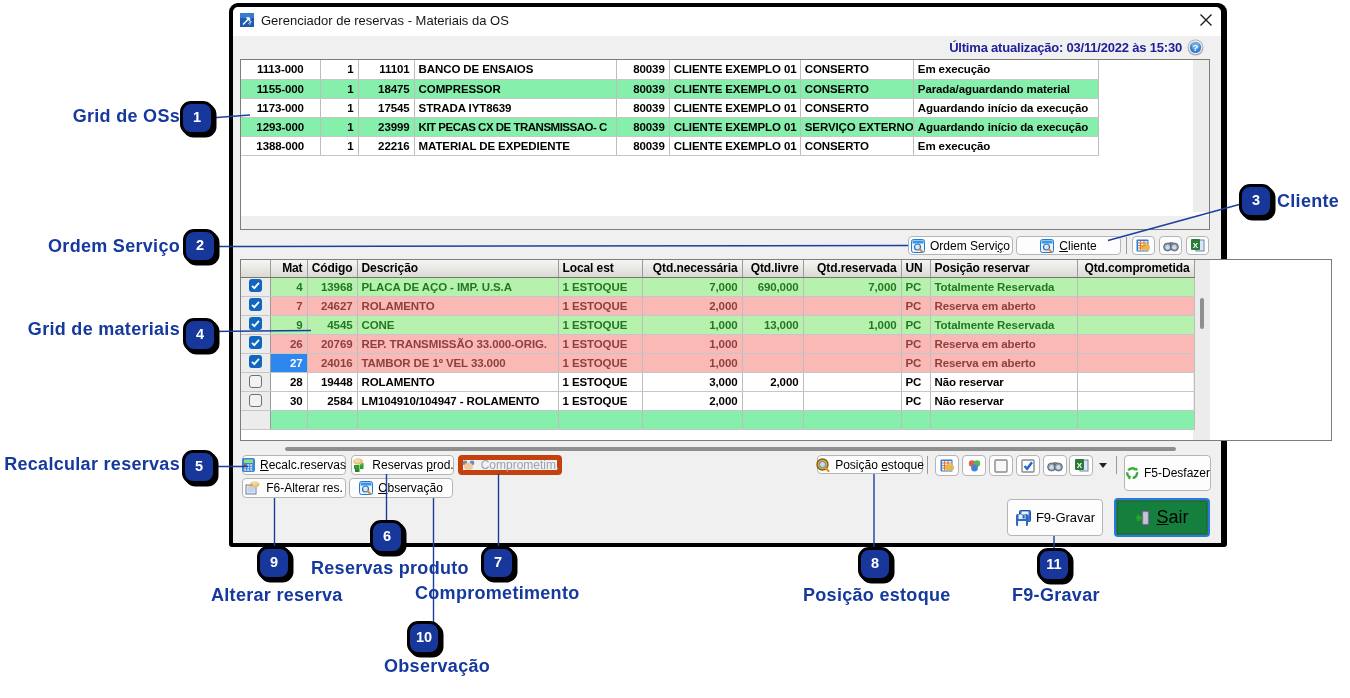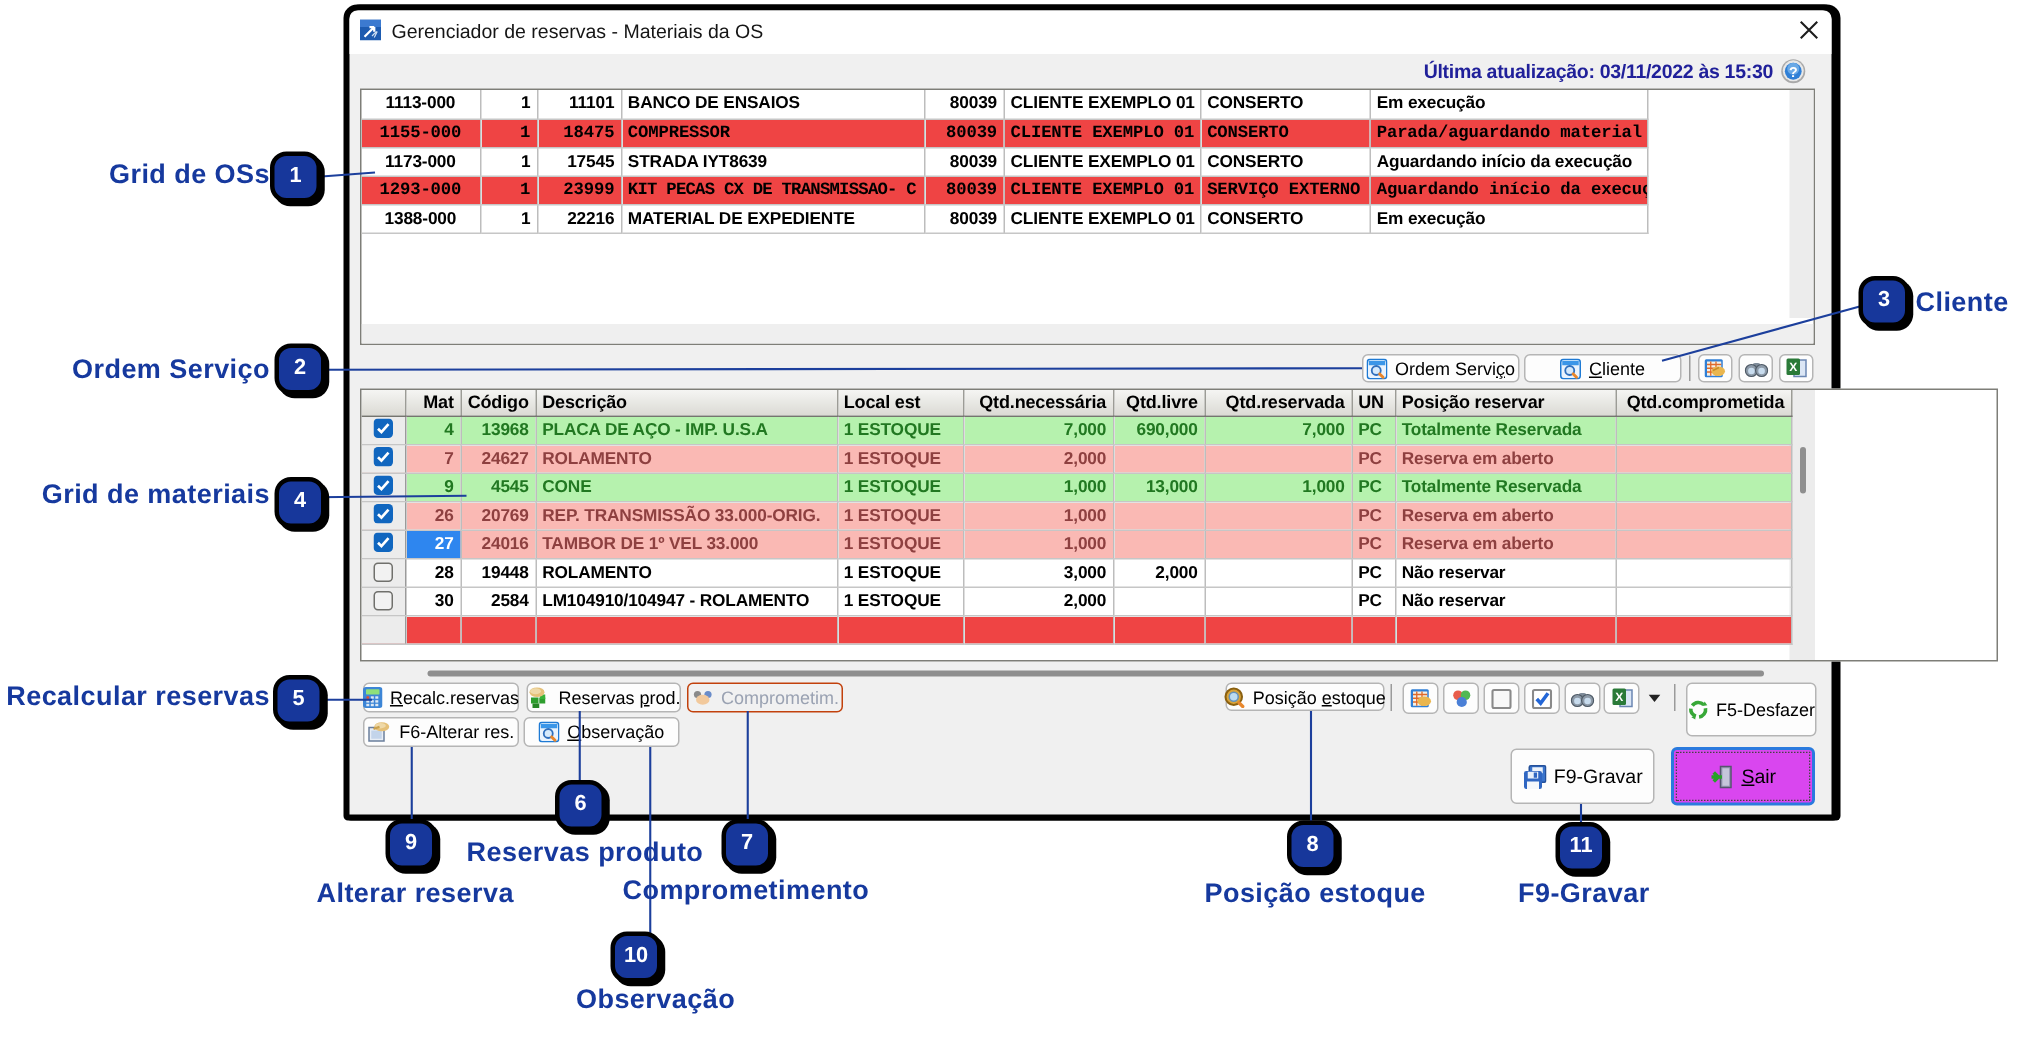--- a/index.html
+++ b/index.html
@@ -11,32 +11,32 @@
 #ultima { top:40px; width:952px; left:230px; text-align:right; font-size:13px; font-weight:bold; color:#20209a; letter-spacing:-0.2px; }
 
 .gridbox { background:#fff; border:1px solid #7e7e78; overflow:hidden; }
 table.grid { border-collapse:collapse; table-layout:fixed; font-size:11.5px; font-weight:bold; letter-spacing:-0.1px; }
 table.grid td, table.grid th { overflow:hidden; white-space:nowrap; padding:0 4px; border-right:1px solid #bdbdbd; border-bottom:1px solid #c6c6c6; }
 table.grid th { background:linear-gradient(#f5f5f3,#dbdad4); border-right:1px solid #9c9c96; border-bottom:1px solid #75756f; text-align:left; height:20px; font-size:12px; }
 table.g2 th { height:17px; }
 table.grid td { height:19px; }
 .tr, table.grid th.tr { text-align:right; }
 .tc { text-align:center; }
-.yel { background:#ef4444;font-family:Liberation Mono, monospace; }
+.yel { background:#86efac; }
 .grn { background:#b6f2ae; color:#217821; }
 .pnk { background:#fab9b4; color:#8e4040; }
 .sel { background:#808080; color:#fff; }
 .selblue { background:#2e86ef; color:#fff; }
 .cbcell { background:#ececec; border-right:1px solid #9a9a9a !important; text-align:center; }
 .cbe { display:inline-block; width:13px; height:13px; border:1px solid #70706c; border-radius:3px; background:#f2f2f2; vertical-align:middle; }
 
 .btn { position:absolute; background:#fdfdfd; border:1px solid #b5b5b5; border-radius:4px; font-size:12px; color:#000; display:flex; align-items:center; justify-content:center; gap:5px; white-space:nowrap; }
 .btn u { text-decoration:underline; }
 .btn svg { flex-shrink:0; }
-.dis { background:#f1f1f1; border:1px solid #c2410c; color:#9aa2b2; }
+.dis { background:#f1f1f1; border:5px solid #c2410c; color:#9aa2b2; }
 .sep { position:absolute; width:1px; background:#9a9a9a; }
 
 .co { position:absolute; width:34px; height:34px; background:#17379b; border:3px solid #000; border-radius:11px; box-shadow:2.5px 2.5px 0 0 #000; color:#fff; font-weight:bold; font-size:14.5px; text-align:center; line-height:27px; z-index:60; }
 .lbl { position:absolute; color:#16399e; font-weight:bold; font-size:18px; letter-spacing:0.3px; z-index:60; white-space:nowrap; }
 #lines { left:0; top:0; z-index:50; pointer-events:none; }
 </style>
 </head>
 <body>
 <div id="win" class="abs"></div>
 <div id="titlebar" class="abs"></div>
@@ -461,21 +461,21 @@
     <svg width="16" height="16" viewBox="0 0 16 16">
       <rect x="4.5" y="0.5" width="11" height="11" rx="1" fill="#3a74cc" stroke="#24509a"></rect>
       <rect x="6.5" y="1.5" width="7" height="4" fill="#eef3fa"></rect>
       <rect x="1" y="4" width="12" height="12" rx="1.5" fill="#2f66c2"></rect>
       <rect x="3.5" y="4.5" width="7" height="4.5" fill="#e9f0fa"></rect>
       <rect x="7.5" y="5" width="2.2" height="3.5" fill="#2f66c2"></rect>
       <rect x="3" y="11" width="8" height="5" fill="#f4f7fb"></rect>
     </svg>
     <span>F9-Gravar</span>
   </div>
-<div class="btn" style="left:1114px; top:498px; width:96px; height:39px; font-size:13px; background:#d946ef; border:2px solid #2a7ade; outline:1px dotted #444; outline-offset:-4px;">
+<div class="btn" style="left:1114px; top:498px; width:96px; height:39px; font-size:18px; background:#15803d; border:2px solid #2a7ade; outline:1px dotted #444; outline-offset:-4px;">
     <svg width="16" height="16" viewBox="0 0 16 16">
       <rect x="7" y="1" width="7" height="14" fill="#9a9ab8" stroke="#55556e"></rect>
       <rect x="8.3" y="2.2" width="4.4" height="11.6" fill="#c5c5da"></rect>
       <path d="M1 8 h7 M5.5 8 l-3 -3 M5.5 8 l-3 3" stroke="#28a228" stroke-width="2.4" fill="none"></path>
     </svg>
     <span><u>S</u>air</span>
   </div>
 
 <svg id="lines" class="abs" width="1350" height="698" viewBox="0 0 1350 698">
  <g stroke="#1c3f9c" stroke-width="1.4" fill="none">

